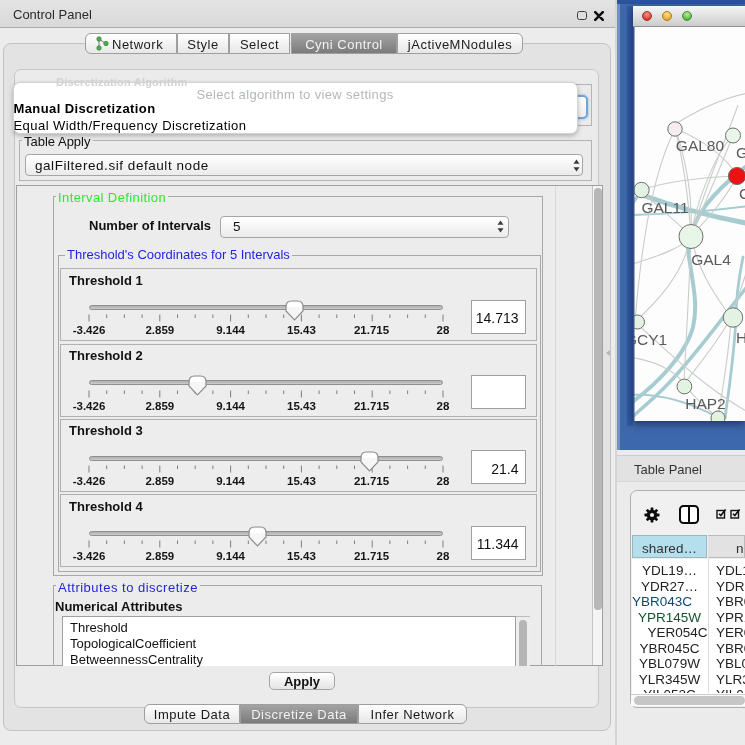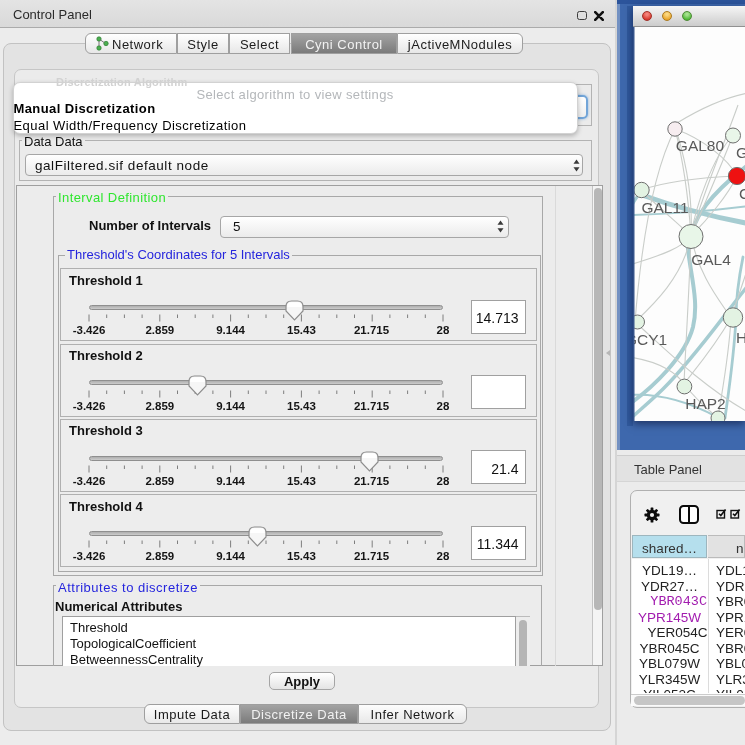--- a/index.html
+++ b/index.html
@@ -30,21 +30,21 @@
 <div class="abs" style="left:229px;top:33px;width:61px;height:21px;background:linear-gradient(#ffffff,#e7e7e7);border:1px solid #9f9f9f;border-radius:0 0 0 0;"></div>
 <div class="abs" style="left:229px;top:37px;width:61px;text-align:center;font-size:13px;letter-spacing:0.5px;color:#1c1c1c;">Select</div>
 <div class="abs" style="left:291px;top:33px;width:106px;height:21px;background:linear-gradient(#a3a3a3,#7b7b7b);border:1px solid #9f9f9f;border-radius:0 0 0 0;"></div>
 <div class="abs" style="left:291px;top:37px;width:106px;text-align:center;font-size:13px;letter-spacing:0.5px;color:#f2f2f2;">Cyni Control</div>
 <div class="abs" style="left:397px;top:33px;width:126px;height:21px;background:linear-gradient(#ffffff,#e7e7e7);border:1px solid #9f9f9f;border-radius:0 6px 6px 0;"></div>
 <div class="abs" style="left:397px;top:37px;width:126px;text-align:center;font-size:13px;letter-spacing:0.5px;color:#1c1c1c;">jActiveMNodules</div>
 <div class="abs" style="left:19px;top:84px;width:573px;height:42px;border:1px solid #b3b3b3;"></div>
 <div class="abs" style="left:56px;top:75.5px;font-size:11px;font-weight:bold;color:#d2d2d2;z-index:52;letter-spacing:0.2px;">Discretization Algorithm</div>
 <div class="abs" style="left:560px;top:95px;width:28px;height:24px;background:linear-gradient(#fff,#eee);border:2.5px solid #72a5d8;border-radius:5px;box-shadow:0 0 3px #8ab4de;"></div>
 <div class="abs" style="left:19px;top:140px;width:573px;height:41px;border:1px solid #b3b3b3;"></div>
-<div class="abs" style="left:22px;top:134px;font-size:13px;color:#111;background:#ebebeb;padding:0 2px;">Data Data</div>
+<div class="abs" style="left:22px;top:134px;font-size:13px;color:#111;background:#ebebeb;padding:0 2px;">Table Apply</div>
 <div class="abs" style="left:25px;top:153.5px;width:558px;height:22px;background:linear-gradient(#ffffff,#ebebeb);border:1px solid #a6a6a6;border-radius:4px;"></div>
 <div class="abs" style="left:35px;top:157.5px;font-size:13.5px;letter-spacing:0.55px;color:#111;">galFiltered.sif default node</div>
 <svg class="abs" style="left:572.5px;top:158.5px;" width="7" height="13">
     <path d="M3.5 0.5 L6.5 4.8 L0.5 4.8 Z" fill="#3a3a3a"></path>
     <path d="M3.5 12.5 L6.5 8.2 L0.5 8.2 Z" fill="#3a3a3a"></path>
   </svg>
 <div class="abs" style="left:16px;top:185px;width:587px;height:481px;border:1px solid #9f9f9f;background:#ececec;"></div>
 <div class="abs" style="left:592px;top:186px;width:10px;height:479px;background:#f4f4f4;border-left:1px solid #c4c4c4;"></div>
 <div class="abs" style="left:593.5px;top:188px;width:8px;height:422px;background:#b7b7b7;border-radius:4px;"></div>
 <div class="abs" style="left:555px;top:186px;width:1px;height:480px;background:#dadada;"></div>
@@ -326,23 +326,23 @@
 <div class="abs" style="left:632px;top:535px;width:75px;height:23px;background:#b5dfed;border:1px solid #9db6be;"></div>
 <div class="abs" style="left:708px;top:535px;width:37px;height:23px;background:#e2e2e2;border:1px solid #bbb;border-left:none;"></div>
 <div class="abs" style="left:632px;top:541px;width:75px;text-align:center;font-size:13.5px;color:#333;">shared…</div>
 <div class="abs" style="left:736px;top:541px;font-size:13.5px;color:#333;">n…</div>
 <div class="abs" style="left:632px;top:559px;width:113px;height:134px;background:#fff;overflow:hidden;"></div>
 <div class="abs" style="left:708px;top:559px;width:1px;height:134px;background:#dcdcdc;z-index:5;"></div>
 <div class="abs" style="left:632px;top:563.3px;width:75px;text-align:center;font-size:13.5px;color:#222;z-index:5;">YDL19…</div>
 <div class="abs" style="left:716px;top:563.3px;font-size:13.5px;color:#222;z-index:5;">YDL1</div>
 <div class="abs" style="left:632px;top:578.8px;width:75px;text-align:center;font-size:13.5px;color:#222;z-index:5;">YDR27…</div>
 <div class="abs" style="left:716px;top:578.8px;font-size:13.5px;color:#222;z-index:5;">YDR2</div>
-<div class="abs" style="left:632px;top:594.3px;width:75px;text-align:right;font-size:13.5px;color:#a21caf;z-index:5;font-family:Liberation Mono, monospace;">YBR043C</div>
+<div class="abs" style="left:632px;top:594.3px;width:75px;text-align:left;font-size:13.5px;color:#0c4a6e;z-index:5;">YBR043C</div>
 <div class="abs" style="left:716px;top:594.3px;font-size:13.5px;color:#222;z-index:5;">YBR0</div>
-<div class="abs" style="left:632px;top:609.8px;width:75px;text-align:center;font-size:13.5px;color:#a21caf;z-index:5;">YPR145W</div>
+<div class="abs" style="left:632px;top:609.8px;width:75px;text-align:center;font-size:13.5px;color:#14532d;z-index:5;">YPR145W</div>
 <div class="abs" style="left:716px;top:609.8px;font-size:13.5px;color:#222;z-index:5;">YPR1</div>
 <div class="abs" style="left:632px;top:625.3px;width:91px;text-align:center;font-size:13.5px;color:#222;z-index:5;">YER054C</div>
 <div class="abs" style="left:716px;top:625.3px;font-size:13.5px;color:#222;z-index:5;">YER0</div>
 <div class="abs" style="left:632px;top:640.8px;width:75px;text-align:center;font-size:13.5px;color:#222;z-index:5;">YBR045C</div>
 <div class="abs" style="left:716px;top:640.8px;font-size:13.5px;color:#222;z-index:5;">YBR0</div>
 <div class="abs" style="left:632px;top:656.3px;width:75px;text-align:center;font-size:13.5px;color:#222;z-index:5;">YBL079W</div>
 <div class="abs" style="left:716px;top:656.3px;font-size:13.5px;color:#222;z-index:5;">YBL0</div>
 <div class="abs" style="left:632px;top:671.8px;width:75px;text-align:center;font-size:13.5px;color:#222;z-index:5;">YLR345W</div>
 <div class="abs" style="left:716px;top:671.8px;font-size:13.5px;color:#222;z-index:5;">YLR3</div>
 <div class="abs" style="left:632px;top:687.3px;width:75px;text-align:center;font-size:13.5px;color:#222;z-index:5;">YIL052C</div>

